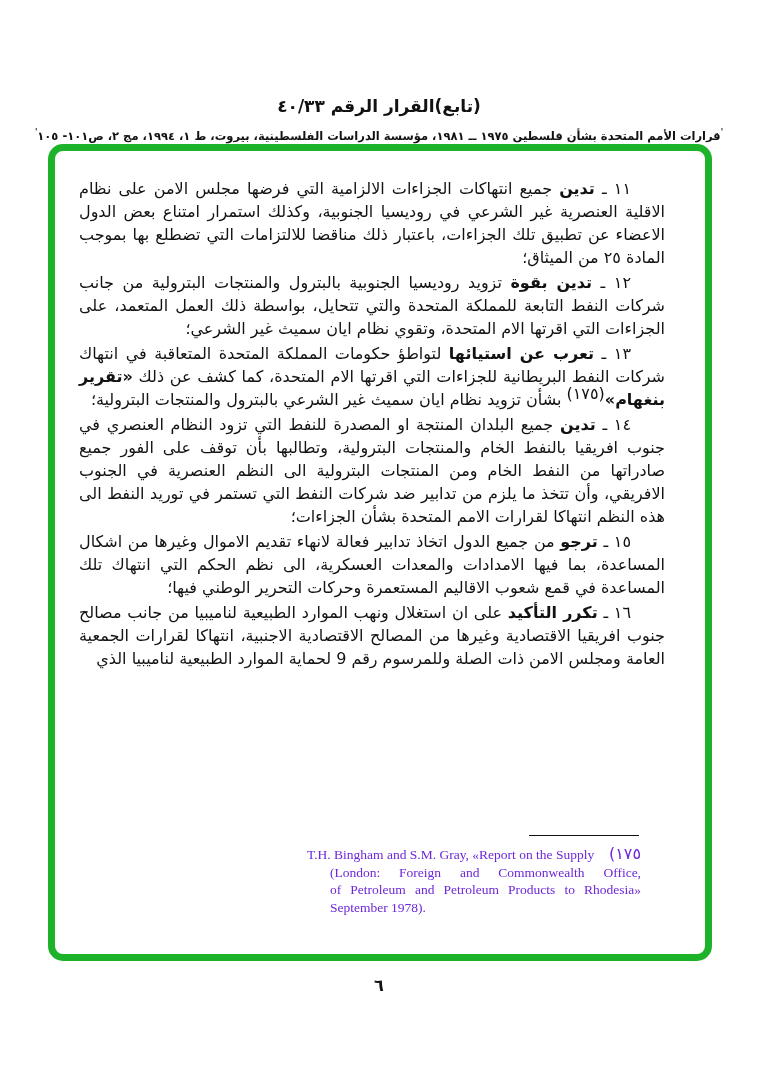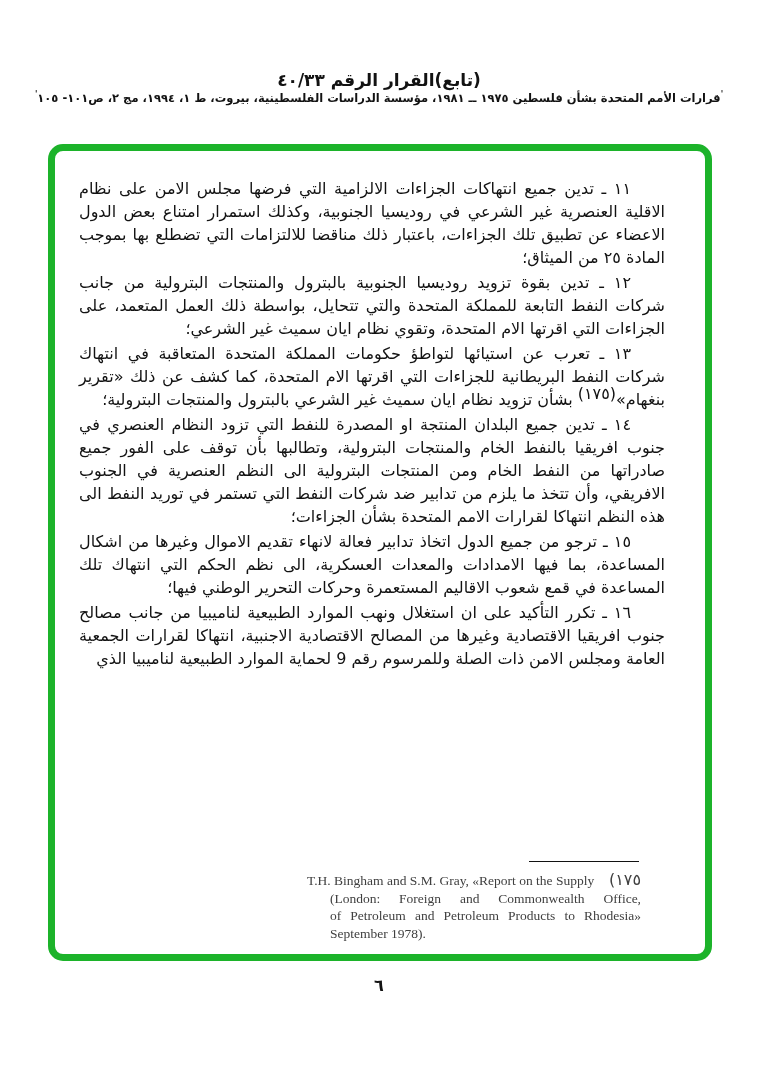--- a/index.html
+++ b/index.html
@@ -4,29 +4,30 @@
 <style>
   * { margin:0; padding:0; box-sizing:border-box; }
   html,body { width:758px; height:1078px; }
   body {
     background:#ffffff;
     color:#121212;
     font-family:"DejaVu Sans", sans-serif;
     position:relative;
     overflow:hidden;
   }
-  .doc-header { padding-top:70px; text-align:center; }
+  .doc-header { padding-top:96px; text-align:center; }
   .doc-title {
     direction:rtl;
     font-size:17px;
     font-weight:bold;
     letter-spacing:0.5px;
   }
   .doc-source {
     direction:rtl;
+    margin-top:12px;
     font-size:11.5px;
     font-weight:bold;
     white-space:nowrap;
   }
   .doc-source sup { font-size:8px; }
   .frame {
     position:absolute;
     left:48px; top:144px;
     width:664px; height:817px;
     border:7px solid #1cb32a;
@@ -36,32 +37,32 @@
   }
   .body-text { direction:rtl; }
   .para {
     direction:rtl;
     text-align:justify;
     font-size:16px;
     line-height:23px;
     text-indent:34px;
     margin-bottom:2px;
   }
-  .para b { font-weight:normal; }
+  .para b { font-weight:bold; }
   .para sup { font-size:16px; line-height:0; }
   .footnote {
     position:absolute;
-    top:710px;
+    top:684px;
     right:64px;
     width:334px;
     direction:ltr;
     font-family:"Liberation Serif","DejaVu Sans", serif;
     font-size:13.5px;
     line-height:17.5px;
-    color:#404040;
+    color:#6d28d9;
   }
   .fn-rule {
     width:110px; height:1px;
     background:#121212;
     margin:0 2px 9px auto;
   }
   .fn-line1 {
     display:flex;
     justify-content:space-between;
     align-items:baseline;

